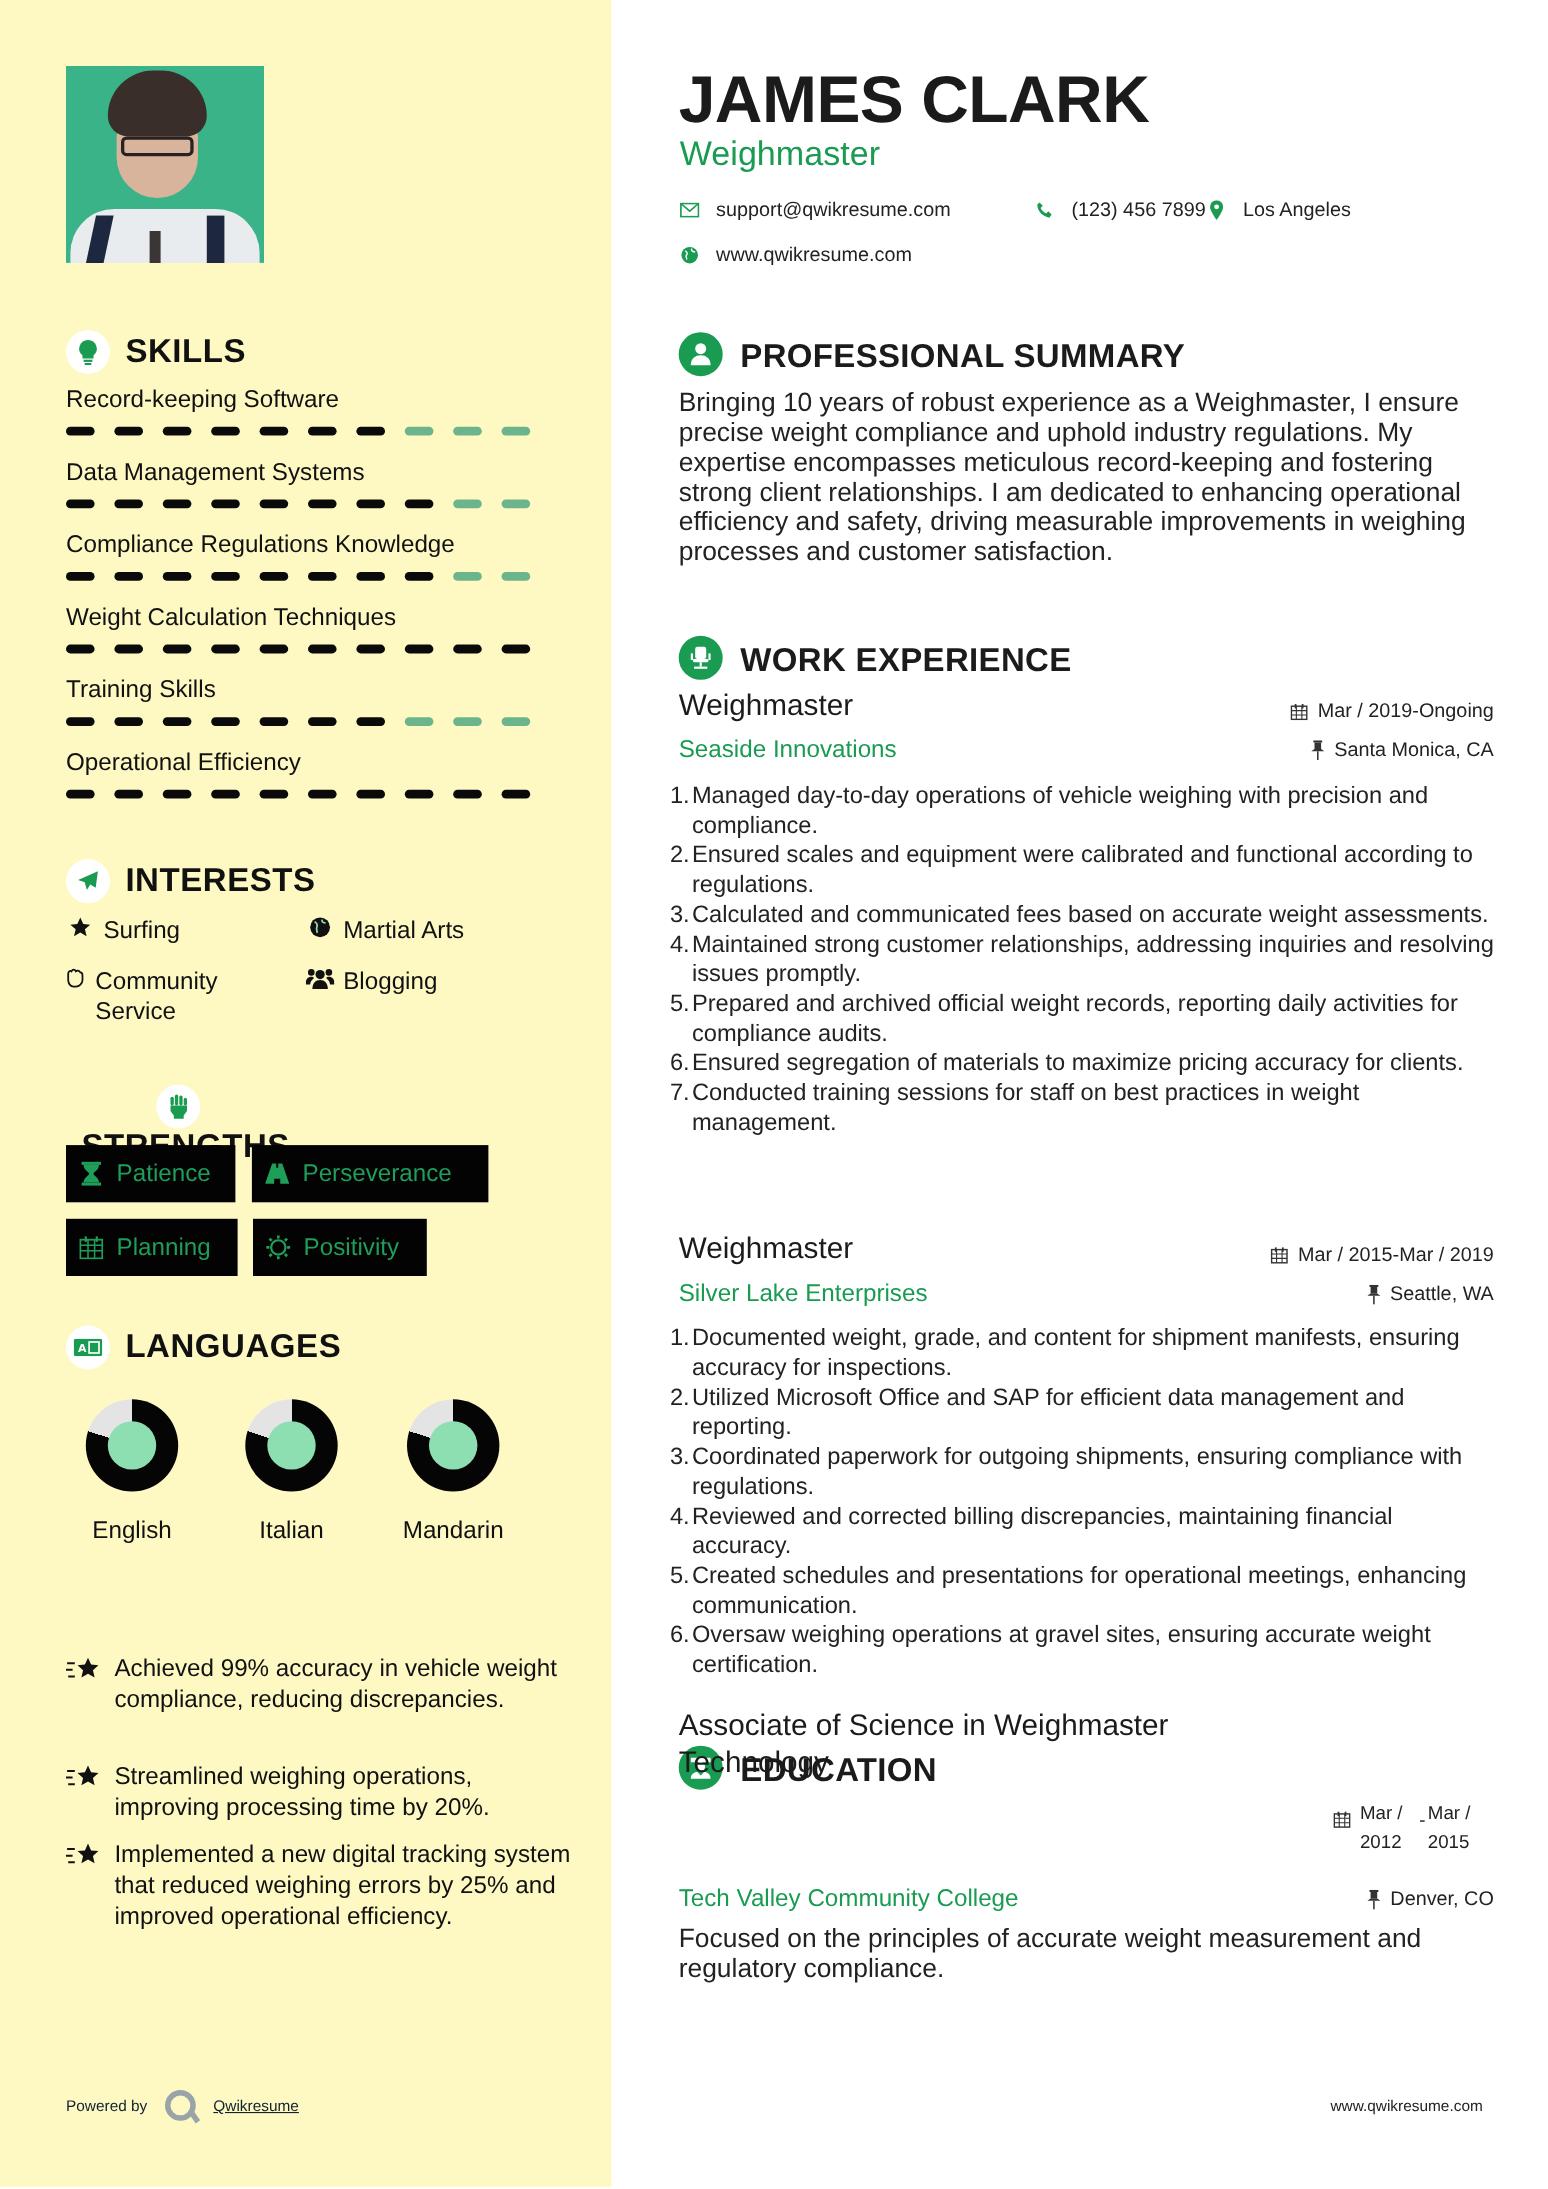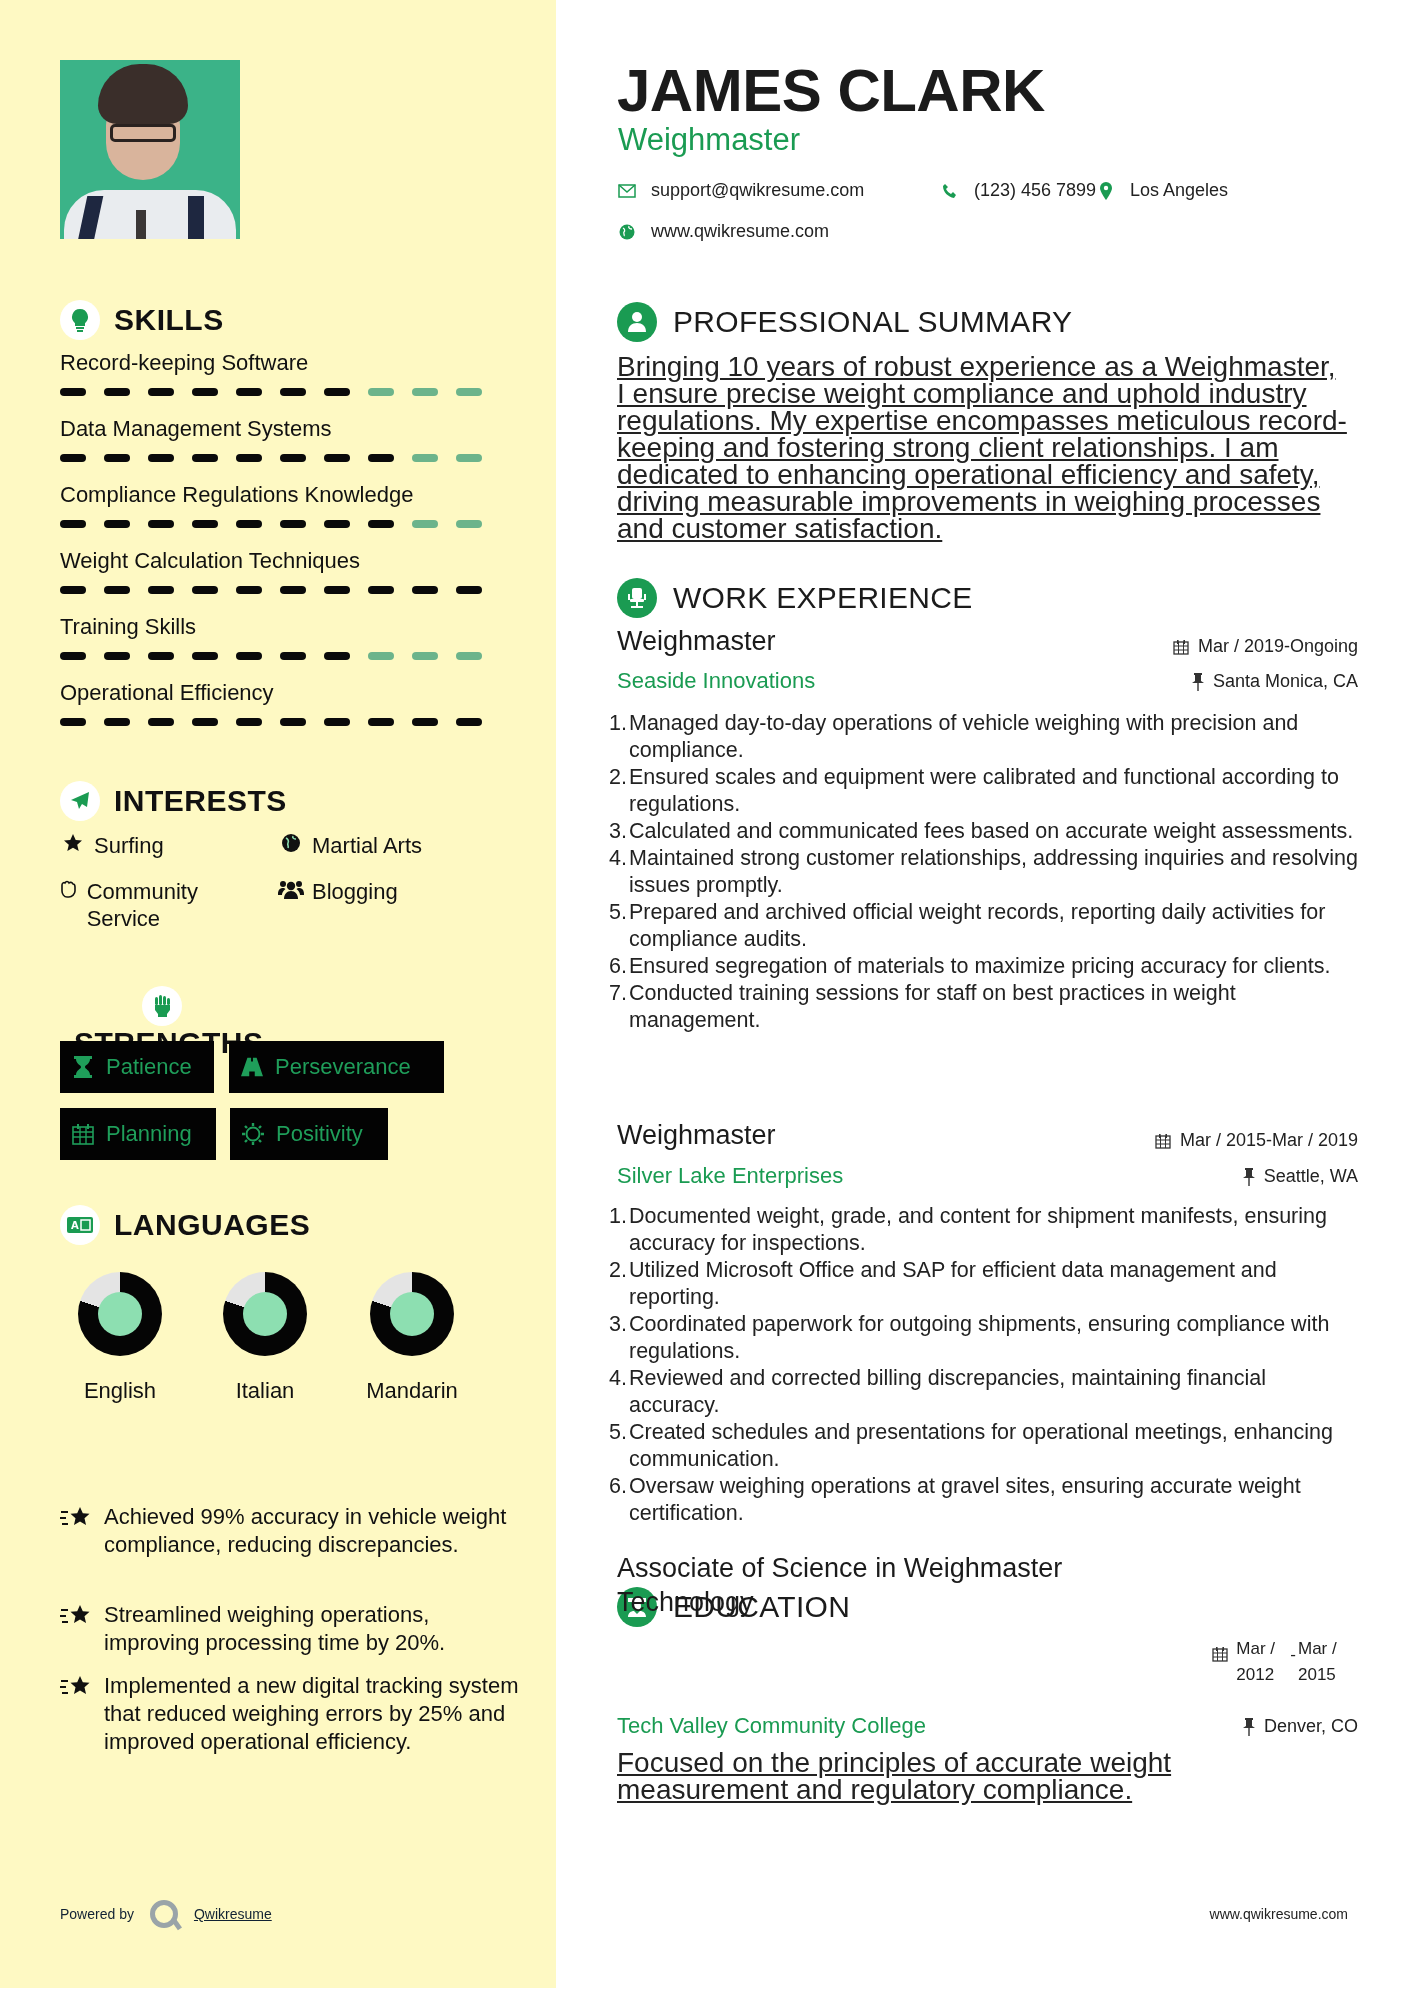--- a/index.html
+++ b/index.html
@@ -47,25 +47,25 @@
   .qlogo { width: 28px; height: 28px; border-radius: 50%; border: 5px solid #9aa4a8; margin: 0 16px; position: relative; }
   .qlogo::after { content: ""; position: absolute; right: -6px; bottom: -7px; width: 5px; height: 12px; background: #9aa4a8; transform: rotate(-35deg); }
   .powered a { color: #123; text-decoration: underline; }
 
   
   .name { position: absolute; left: 61px; top: 58px; font-size: 60px; font-weight: bold; color: #1b1b1b; letter-spacing: -0.5px; line-height: 66px; }
   .jobtitle { position: absolute; left: 62px; top: 122px; font-size: 31px; color: #1a9b52; }
   .contact { position: absolute; display: flex; align-items: center; font-size: 18px; color: #222; }
   .contact .ic { width: 20px; margin-right: 14px; display: flex; justify-content: center; }
 
-  .m-head { position: absolute; left: 61px; display: flex; align-items: center; }
+  .m-head { position: absolute; left: 61px; display: flex; align-items: flex-end; font-weight: bold; }
   .m-icon { width: 40px; height: 40px; border-radius: 50%; background: #1a9b52; display: flex; align-items: center; justify-content: center; }
   .m-title { margin-left: 16px; font-size: 30px; color: #1b1b1b; letter-spacing: 0.3px; }
 
-  .para { position: absolute; left: 61px; width: 732px; font-size: 28px; line-height: 27px; color: #222; text-decoration: underline; }
+  .para { position: absolute; left: 61px; width: 732px; font-size: 24px; line-height: 27px; color: #222; }
 
   .job-title { position: absolute; left: 61px; font-size: 27px; color: #1b1b1b; }
   .company { position: absolute; left: 61px; font-size: 22px; color: #1a9b52; }
   .meta { position: absolute; right: 49px; display: flex; align-items: center; font-size: 18px; color: #222; }
   .meta .ic { margin-right: 9px; display: flex; }
 
   .list { position: absolute; left: 61px; width: 742px; font-size: 21.5px; line-height: 27px; color: #222; list-style: none; }
   .list li { display: flex; }
   .list .num { width: 20px; flex: none; margin-left: -8px; text-align: left; }
 

